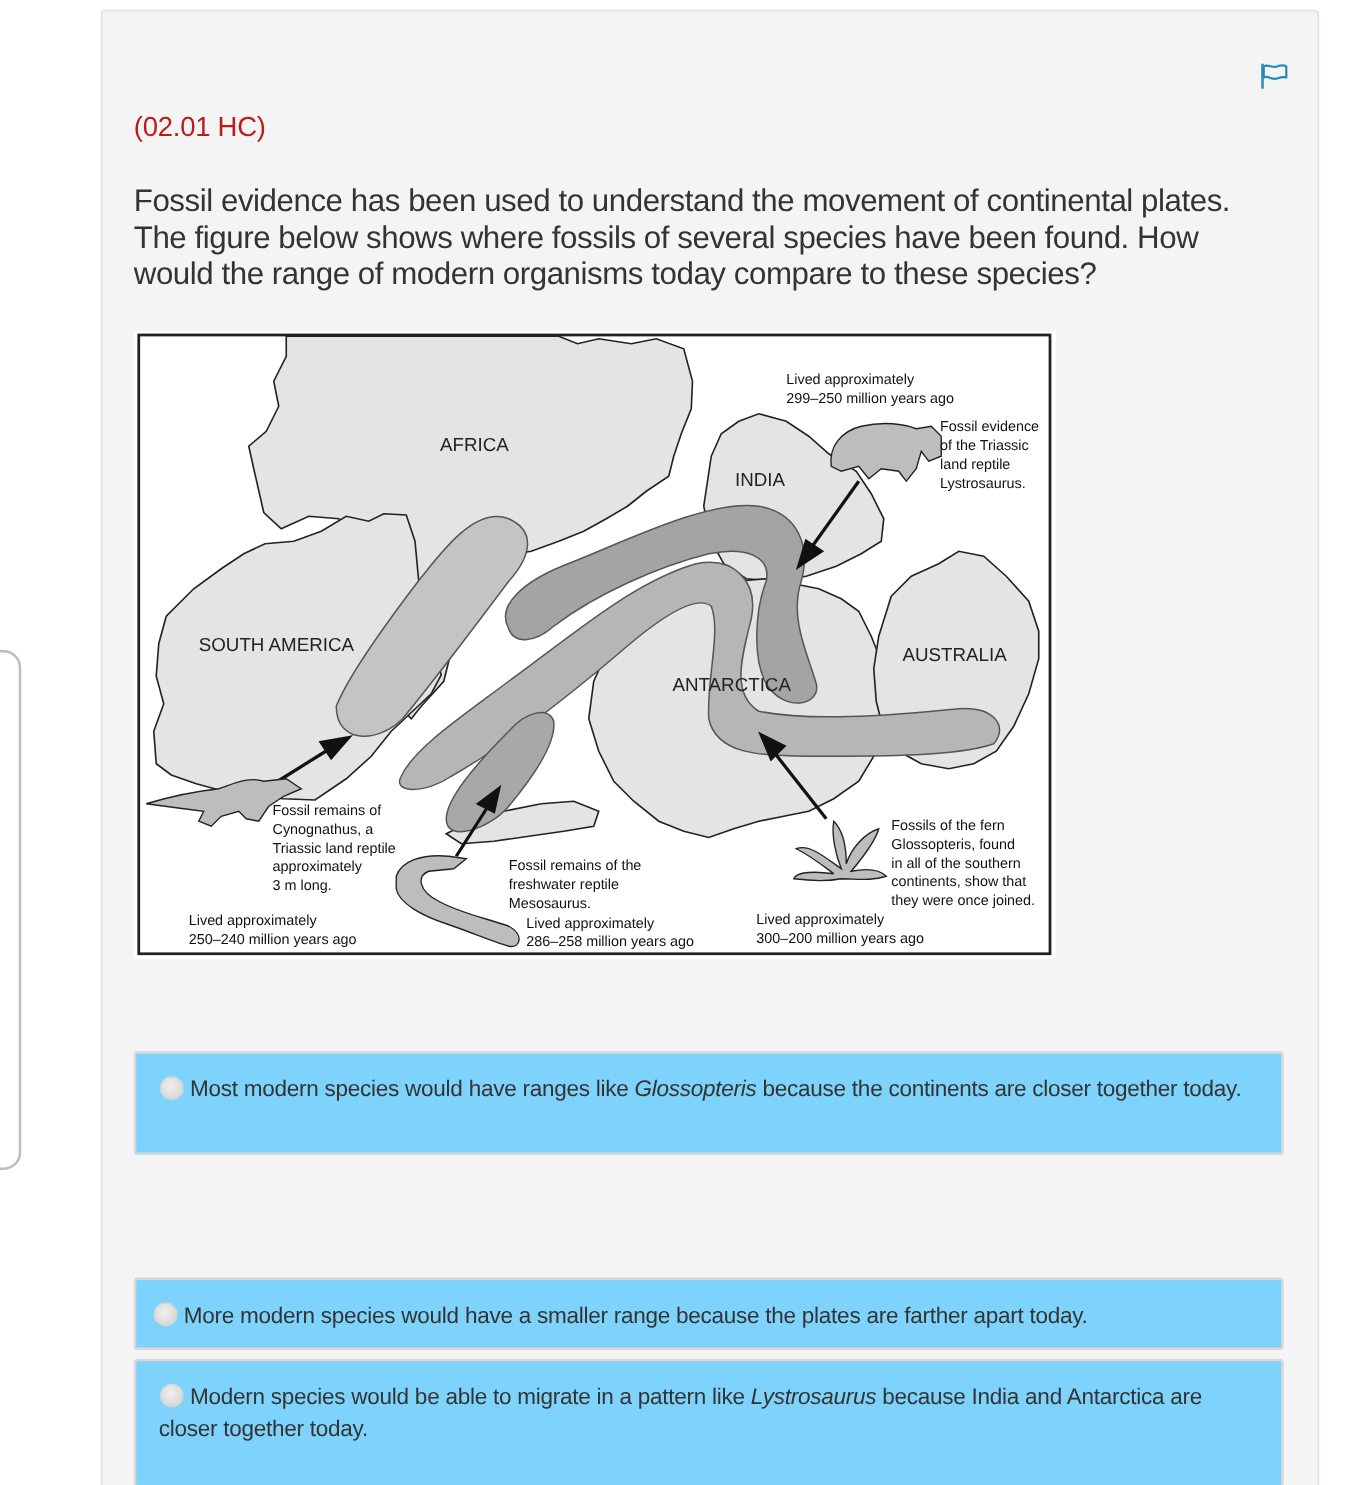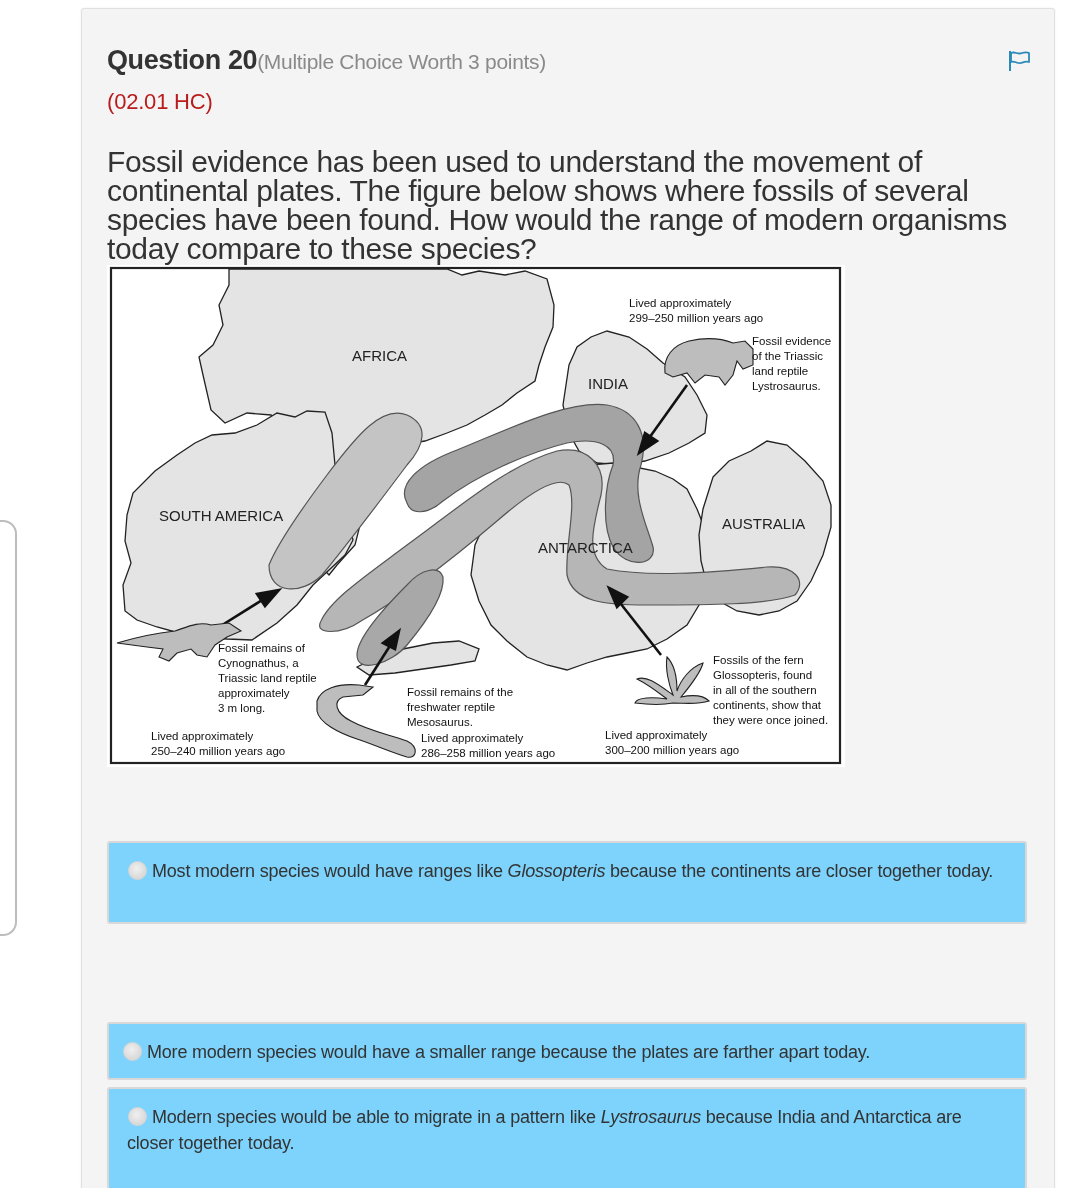--- a/index.html
+++ b/index.html
@@ -24,21 +24,21 @@
   }
   .q-header { position: absolute; left: 25px; top: 36px; white-space: nowrap; }
   .q-title { font-size: 27px; font-weight: bold; color: #333; letter-spacing: -0.4px; }
   .q-meta { font-size: 21px; color: #8a8a8a; letter-spacing: -0.3px; }
   .q-code { position: absolute; left: 25px; top: 80px; font-size: 22px; color: #b91c1c; letter-spacing: -0.2px; }
   .flag {
     position: absolute; left: 924px; top: 40px; width: 26px; height: 24px; cursor: pointer;
   }
   .q-text {
     position: absolute; left: 25px; top: 138px; width: 920px;
-    font-size: 30px; line-height: 29px; color: #333; letter-spacing: -0.35px;
+    font-size: 25px; line-height: 29px; color: #333; letter-spacing: -0.35px;
   }
   .figure {
     position: absolute; left: 25px; top: 256px; width: 738px; height: 502px;
     background: #fff;
   }
   .figure svg { display: block; }
   .credit {
     position: absolute; left: 25px; top: 762px; font-size: 22px; color: #333;
   }
   .option {
@@ -58,23 +58,20 @@
   .map-label { font-family: "Liberation Sans", sans-serif; fill: #222; }
   .small-label { font-family: "Liberation Sans", sans-serif; fill: #111; font-size: 11.5px; }
 </style>
 </head>
 <body>
 
 <div class="side-panel"></div>
 
 <div class="card">
 
-  <div class="q-header">
-    <span class="q-title">Question 20</span><span class="q-meta">(Multiple Choice Worth 3 points)</span>
-  </div>
   <div class="q-code">(02.01 HC)</div>
 
   <div class="flag">
     <svg width="26" height="24" viewBox="0 0 26 24">
       <line x1="4" y1="2" x2="4" y2="22" stroke="#2a8ab8" stroke-width="2"></line>
       <path d="M5 4 C9 2, 12 6, 16 4 C19 3, 21 3, 23 4 L23 13 C20 12, 18 13, 15 14 C11 15, 8 11, 5 13 Z" fill="none" stroke="#2a8ab8" stroke-width="1.8" stroke-linejoin="round"></path>
     </svg>
   </div>
 
   <div class="q-text">Fossil evidence has been used to understand the movement of continental plates. The figure below shows where fossils of several species have been found. How would the range of modern organisms today compare to these species?</div>

